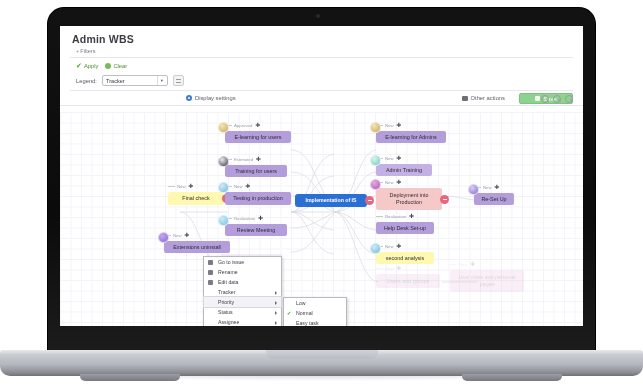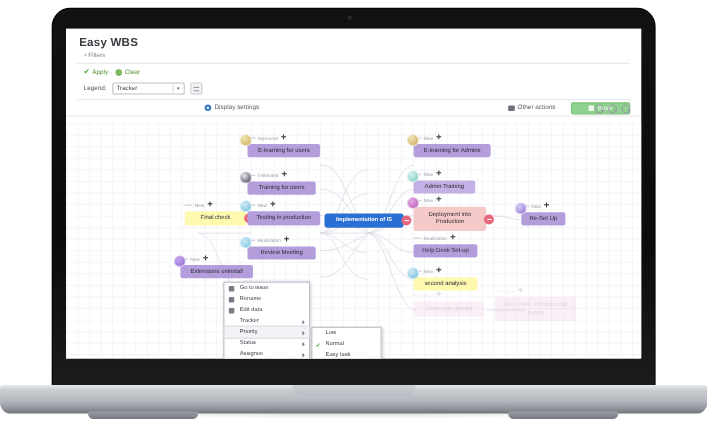--- a/index.html
+++ b/index.html
@@ -239,21 +239,21 @@
 
 <div id="stage">
 
   <div class="laptop-lid"></div>
   <div class="laptop-bezel-inner"></div>
   <div class="webcam"></div>
 
   <div class="screen">
 
     <div class="app-head">
-      <div class="page-title">Easy WBS</div>
+      <div class="page-title">Admin WBS</div>
       <div class="filters-row">
         <span class="plus">+</span><span>Filters</span>
       </div>
 
       <div class="actions-row">
         <div class="act">
           <span class="tick">✔</span>
           <span class="lbl">Apply</span>
         </div>
         <div class="act clear">

